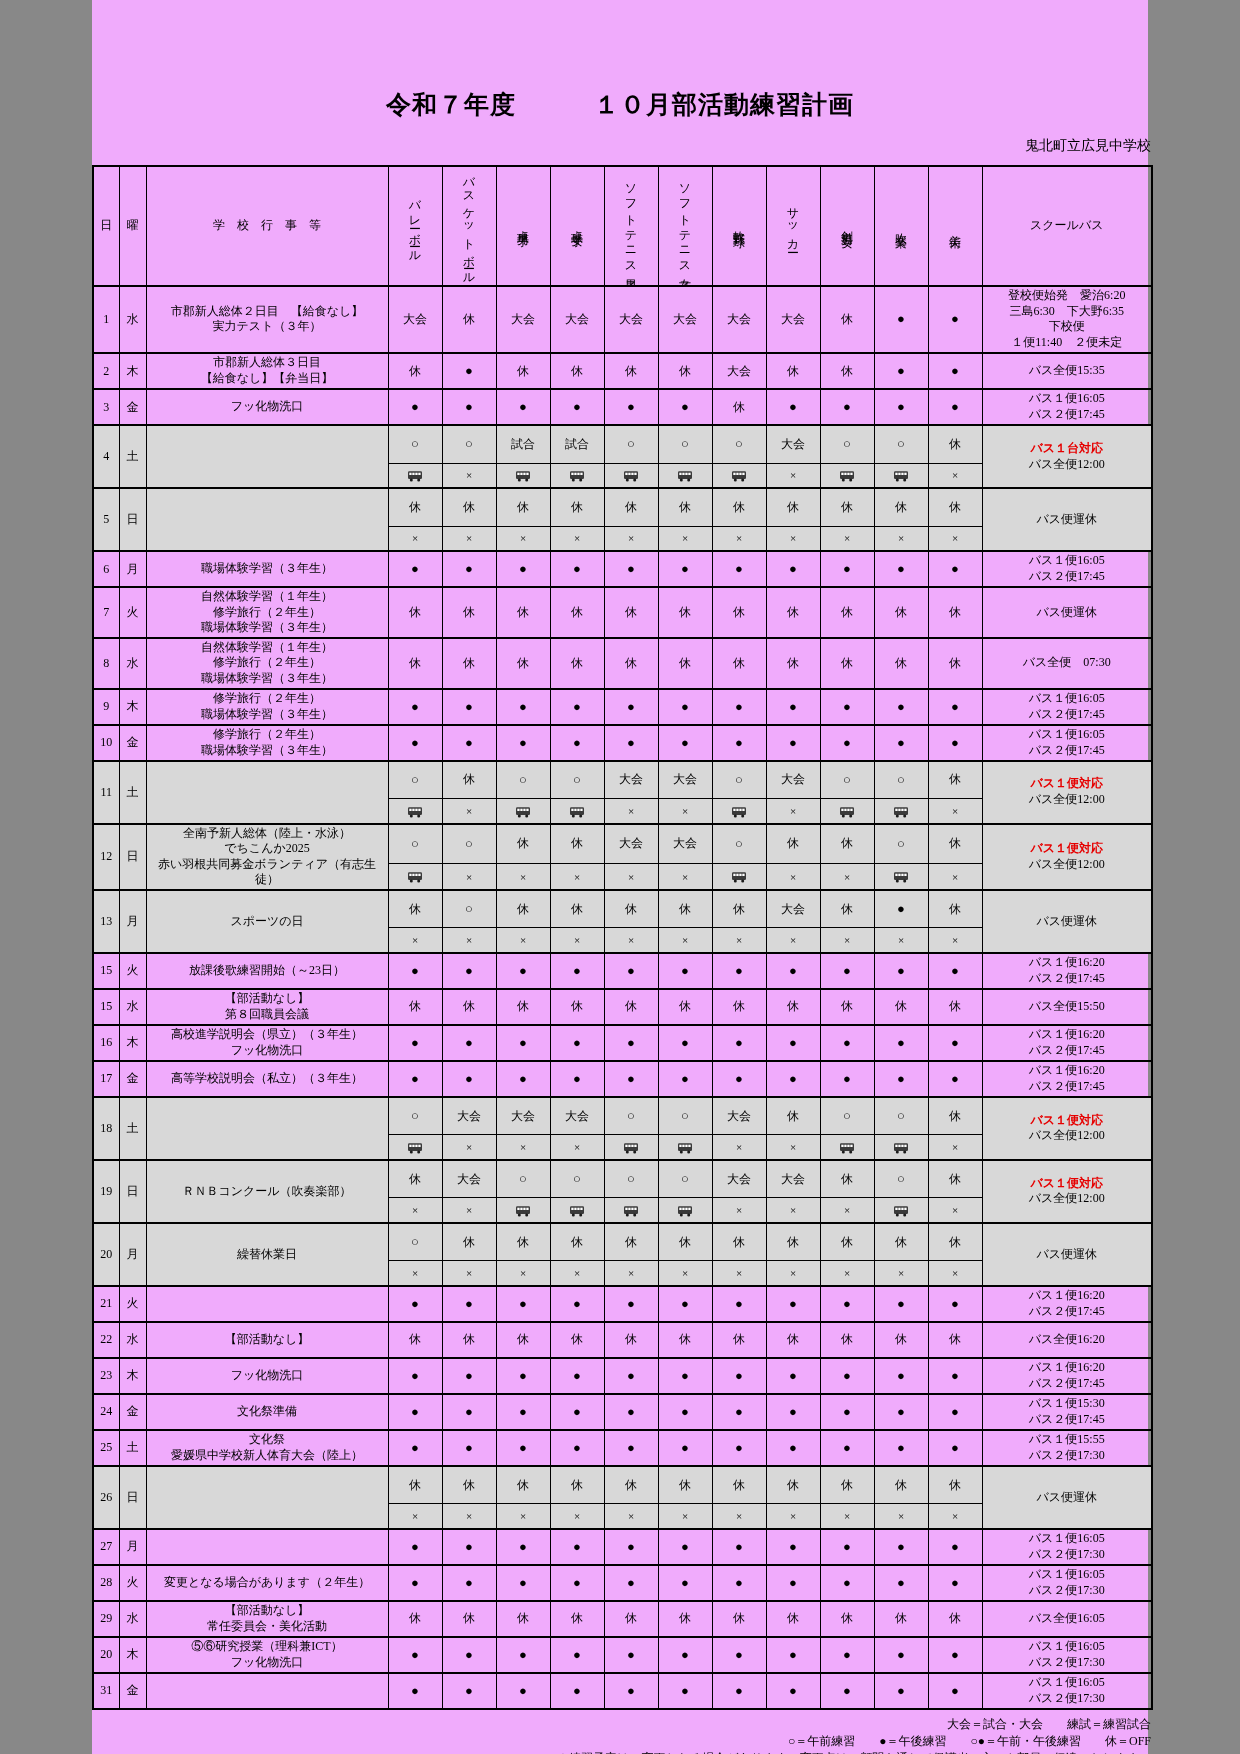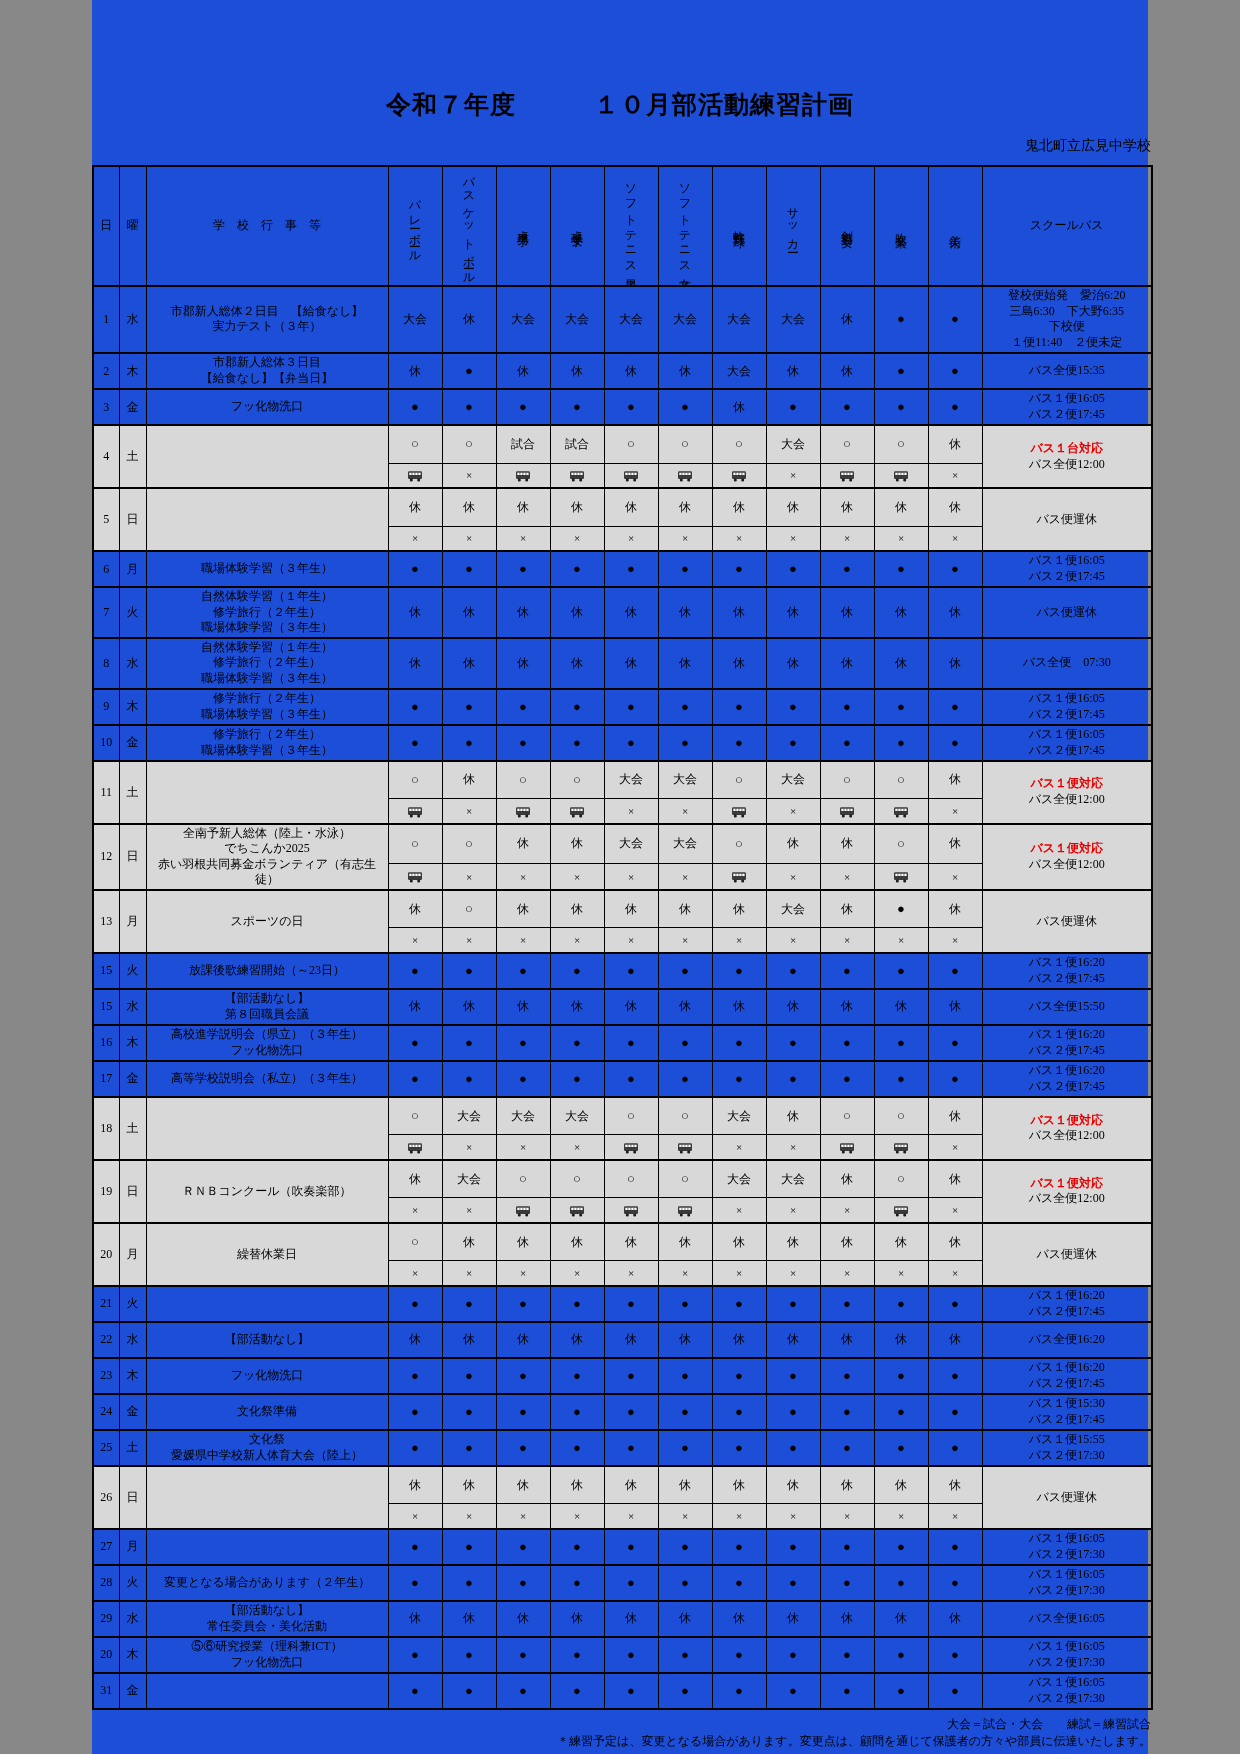--- a/index.html
+++ b/index.html
@@ -1,17 +1,17 @@
 <!DOCTYPE html>
 <html style="--gray: #d8d8d8; --red: #e60000;"><head>
 <meta charset="utf-8">
 <style>
   html,body{margin:0;padding:0;background:#888;}
   .page{
-    width:1056px;height:1754px;background:#1d4ed8;margin:0 auto;position:relative;
+    width:1056px;height:1754px;background:#f0abfc;margin:0 auto;position:relative;
     font-family:"Liberation Serif","DejaVu Serif",serif;color:#000;
   }
   .title{
     padding-top:88px;text-align:center;font-size:25px;font-weight:700;letter-spacing:1px;
   }
   .sheet{width:1059px;margin:0 auto;}
   .school{
     text-align:right;font-size:14px;margin-top:16px;margin-bottom:10px;
   }
   table.sched{
@@ -1096,16 +1096,17 @@
             <td class="c-sym circle">●</td>
             <td class="c-bus" rowspan="1">
               <div class="busline">バス１便16:05</div>
               <div class="busline">バス２便17:30</div>
             </td>
           </tr>
         </tbody>
     </table>
     <div class="legend">
       <div>大会＝試合・大会　　練試＝練習試合</div>
+      <div>　○＝午前練習　　●＝午後練習　　○●＝午前・午後練習　　休＝OFF</div>
       <div>＊練習予定は、変更となる場合があります。変更点は、顧問を通じて保護者の方々や部員に伝達いたします。</div>
     </div>
   </div>
 </div>
 
 </body></html>

